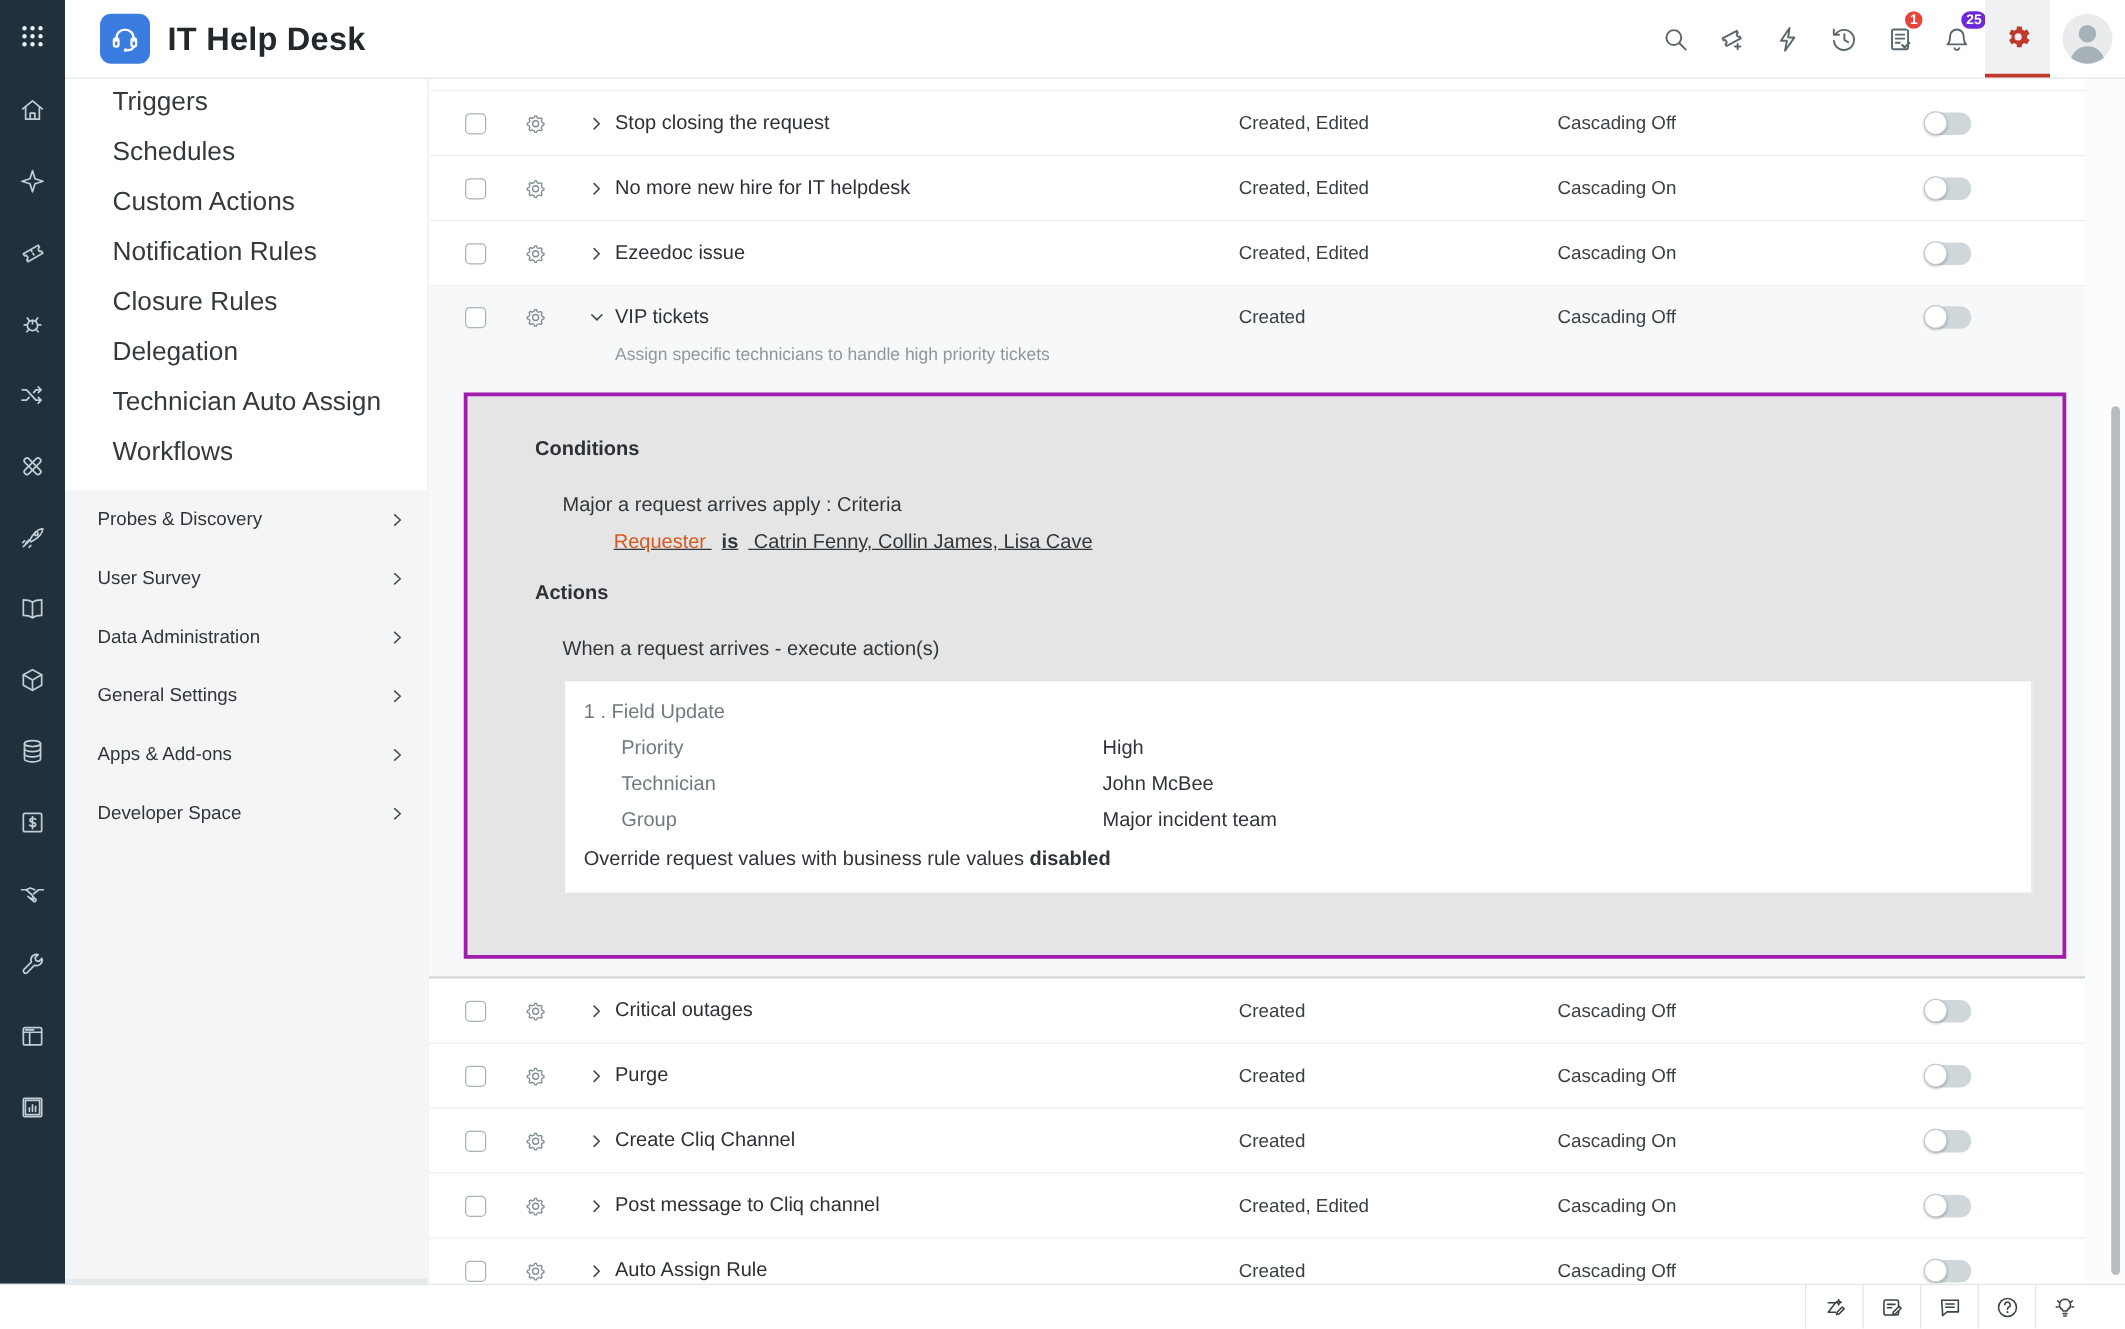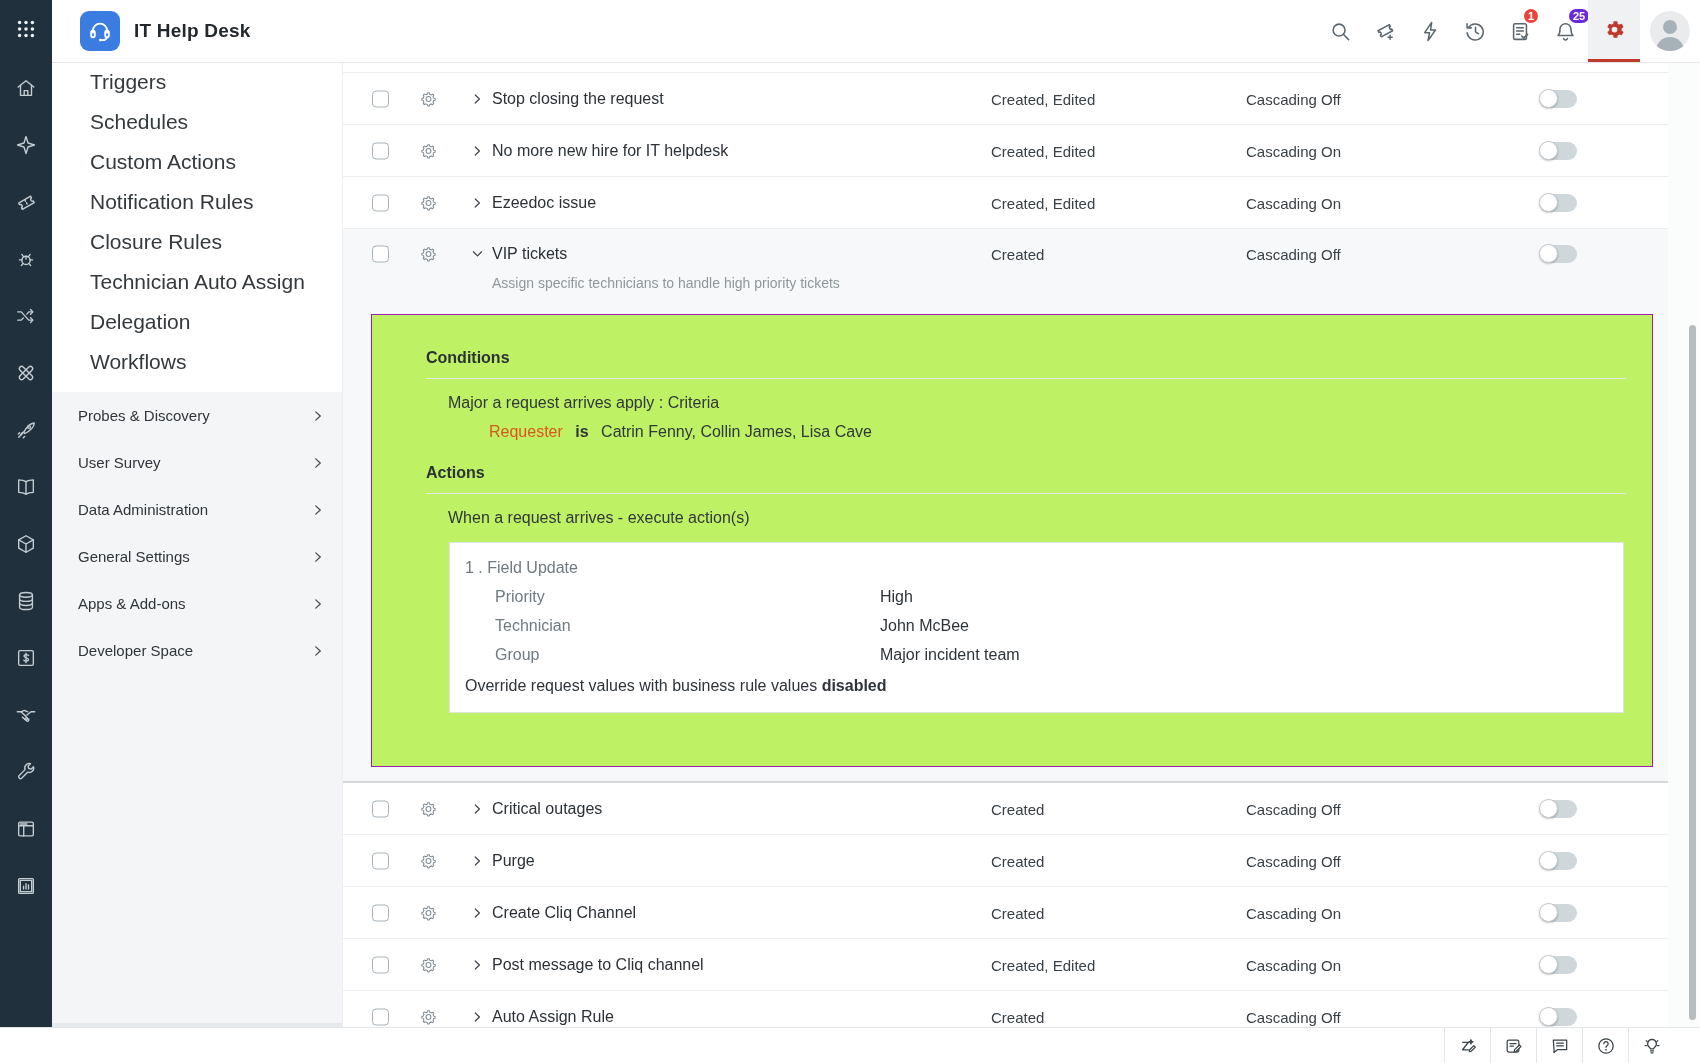--- a/index.html
+++ b/index.html
@@ -8,21 +8,21 @@
   
   .rail{position:absolute;left:0;top:0;width:52px;height:1028px;background:#20303c;display:flex;flex-direction:column;align-items:center;padding-top:16px;box-sizing:border-box;z-index:30;}
   .rail-btn{width:26px;height:26px;display:flex;align-items:center;justify-content:center;color:#c4cdd3;margin-bottom:31px;flex:0 0 auto;cursor:pointer;}
   .rail-btn svg{width:22px;height:22px;}
   .rail-btn.first{margin-bottom:33px;color:#eef2f4;}
 
   
   .topbar{position:absolute;left:52px;top:0;right:0;height:62px;background:#fff;border-bottom:1px solid #e4e7e9;display:flex;align-items:center;z-index:20;}
   .logo{width:40px;height:40px;border-radius:9px;background:#3b7ce0;margin-left:28px;display:flex;align-items:center;justify-content:center;flex:0 0 auto;}
   .logo svg{width:26px;height:26px;}
-  .app-title{margin-left:14px;font-size:19px;font-weight:600;color:#23282c;letter-spacing:.2px;}
+  .app-title{margin-left:14px;font-size:26px;font-weight:600;color:#23282c;letter-spacing:.2px;}
   .hicons{position:absolute;right:0;top:0;height:62px;display:flex;align-items:center;}
   .hcell{position:relative;width:45px;height:62px;display:flex;align-items:center;justify-content:center;color:#5b666d;cursor:pointer;}
   .hcell svg{width:23px;height:23px;}
   .hcell.active{width:52px;background:#f0f1f2;border-bottom:3px solid #c0392b;box-sizing:border-box;}
   .badge{position:absolute;top:7px;left:24px;min-width:18px;height:18px;border-radius:9px;color:#fff;font-size:11px;font-weight:bold;display:flex;align-items:center;justify-content:center;padding:0 4px;box-sizing:border-box;border:2px solid #fff;}
   .badge.red{background:#e8463c;}
   .badge.blue{background:#6d28d9;}
   .avatar-cell{width:60px;}
   .avatar{width:40px;height:40px;border-radius:50%;background:#e9ebed;overflow:hidden;position:relative;}
   .avatar .head{position:absolute;left:50%;top:9px;transform:translateX(-50%);width:14px;height:14px;border-radius:50%;background:#a7b1b8;}
@@ -51,25 +51,25 @@
   .rule-row .rname{position:absolute;left:149px;top:50%;transform:translateY(-50%);font-size:16px;color:#2b3136;cursor:pointer;}
   .rule-row .revents{position:absolute;left:648px;top:50%;transform:translateY(-50%);font-size:15px;color:#3a4146;}
   .rule-row .rcasc{position:absolute;left:903px;top:50%;transform:translateY(-50%);font-size:15px;color:#3a4146;}
   .toggle{position:absolute;left:1197px;top:50%;transform:translateY(-50%);width:37px;height:18px;border-radius:9px;background:#cfd7db;cursor:pointer;}
   .toggle .knob{position:absolute;left:-1px;top:-1px;width:19px;height:19px;border-radius:50%;background:#fff;border:1px solid #c2cacf;box-sizing:border-box;box-shadow:0 1px 2px rgba(0,0,0,.25);}
 
   
   .vip{position:relative;background:#f7f8f9;margin-right:32px;border-bottom:2px solid #d3d8da;}
   .vip-head{position:relative;height:85px;}
   .vip-head .desc{position:absolute;left:149px;top:46px;font-size:14px;color:#8e979c;}
-  .panel{margin:0 0 14px 28px;width:1282px;height:453px;background:#bef264;border:1px solid #a21caf;box-sizing:border-box;padding:34px 26px 0 54px;}
+  .panel{margin:0 0 14px 28px;width:1282px;height:453px;background:#e5e5e5;border:3px solid #a21caf;box-sizing:border-box;padding:34px 26px 0 54px;}
   .sec-h{font-size:16px;font-weight:bold;color:#2b3136;}
   .sec-div{border-bottom:1px solid #e6e9ea;margin-top:11px;}
   .cond-line{margin:15px 0 0 22px;font-size:16px;color:#30373c;}
-  .crit-line{margin:11px 0 0 63px;font-size:16px;color:#30373c;}
+  .crit-line{margin:11px 0 0 63px;font-size:16px;color:#30373c;text-decoration:underline;}
   .crit-line .fld{color:#d9571c;cursor:pointer;}
   .crit-line .op{font-weight:bold;margin:0 8px;}
   .actions-h{margin-top:23px;}
   .exec-line{margin:15px 0 0 22px;font-size:16px;color:#30373c;}
   .fu-box{margin:15px 0 0 23px;width:1175px;border:1px solid #e0e3e5;box-sizing:border-box;padding:16px 0 17px 15px;background:#fff;}
   .fu-title{font-size:16px;color:#6e7density980;}
   .fu-title{color:#6f7a80;}
   .fu-row{margin-top:11px;font-size:16px;}
   .fu-row .flabel{display:inline-block;width:385px;margin-left:30px;color:#6f7a80;}
   .fu-row .fvalue{color:#2e343a;}
@@ -277,22 +277,22 @@
       </div>
   </header>
 
   <nav class="sidebar">
     <div class="side-sub" id="side-sub">
         <div class="side-sub-item">Triggers</div>
         <div class="side-sub-item">Schedules</div>
         <div class="side-sub-item">Custom Actions</div>
         <div class="side-sub-item">Notification Rules</div>
         <div class="side-sub-item">Closure Rules</div>
+        <div class="side-sub-item">Delegation</div>
         <div class="side-sub-item">Technician Auto Assign</div>
-        <div class="side-sub-item">Delegation</div>
         <div class="side-sub-item">Workflows</div>
       </div>
     <div class="side-main" id="side-main">
       <div class="side-main-item">
           <span class="lbl">Probes &amp; Discovery</span>
           <svg viewBox="0 0 16 16" fill="none" stroke="currentColor" stroke-width="1.8" stroke-linecap="round" stroke-linejoin="round">
             <path d="M5 2.5L11 8l-6 5.5"></path>
           </svg>
         </div>
         <div class="side-main-item">

